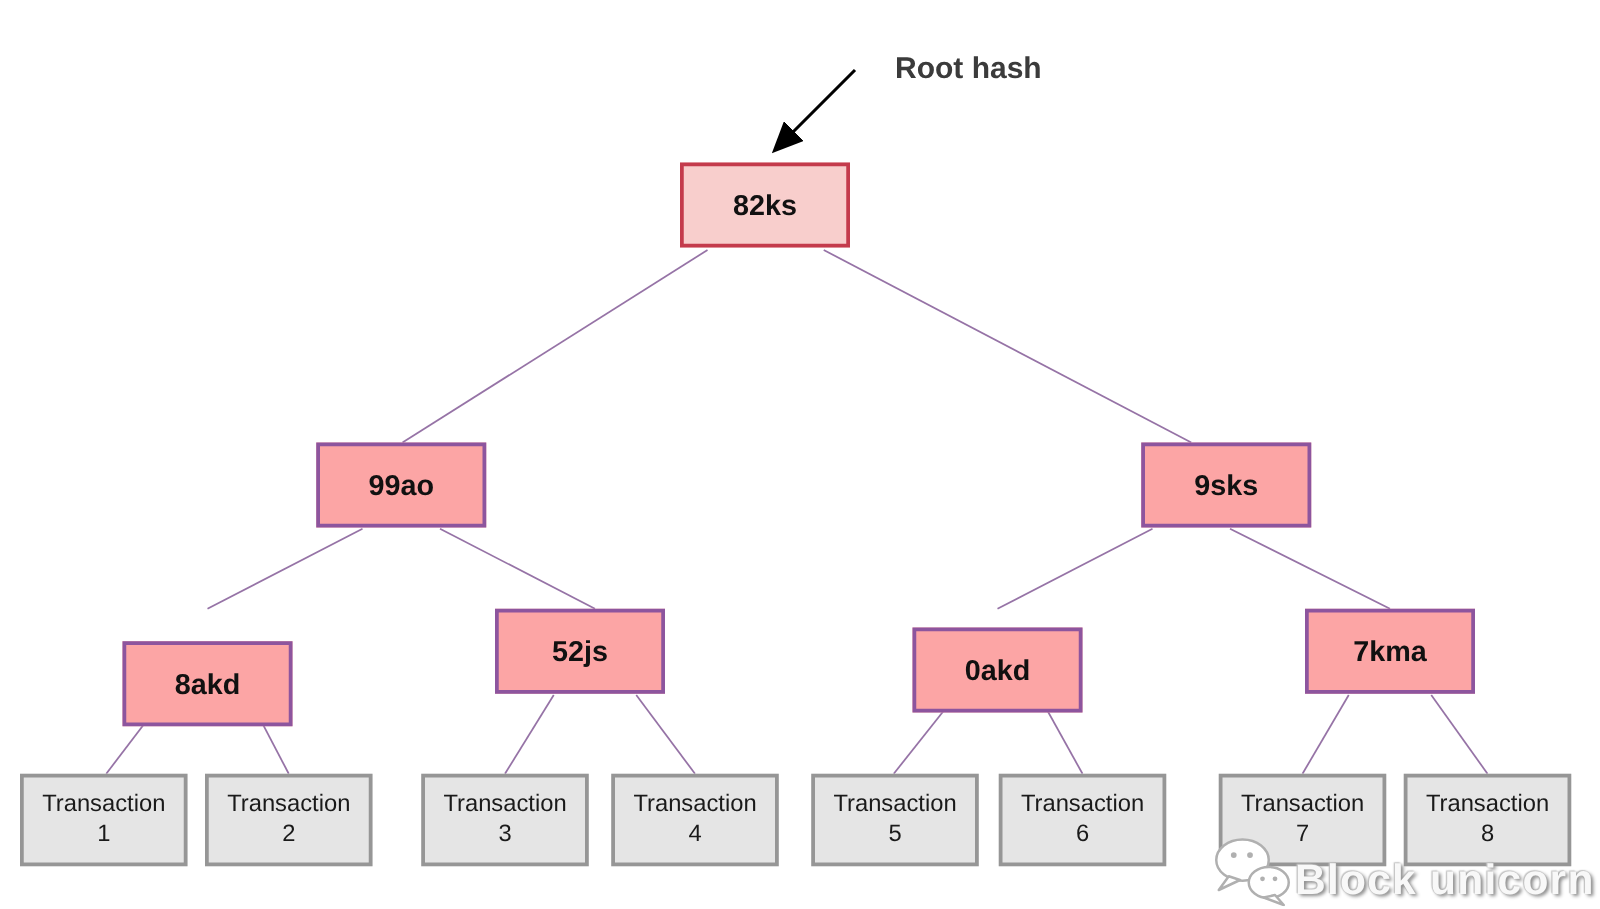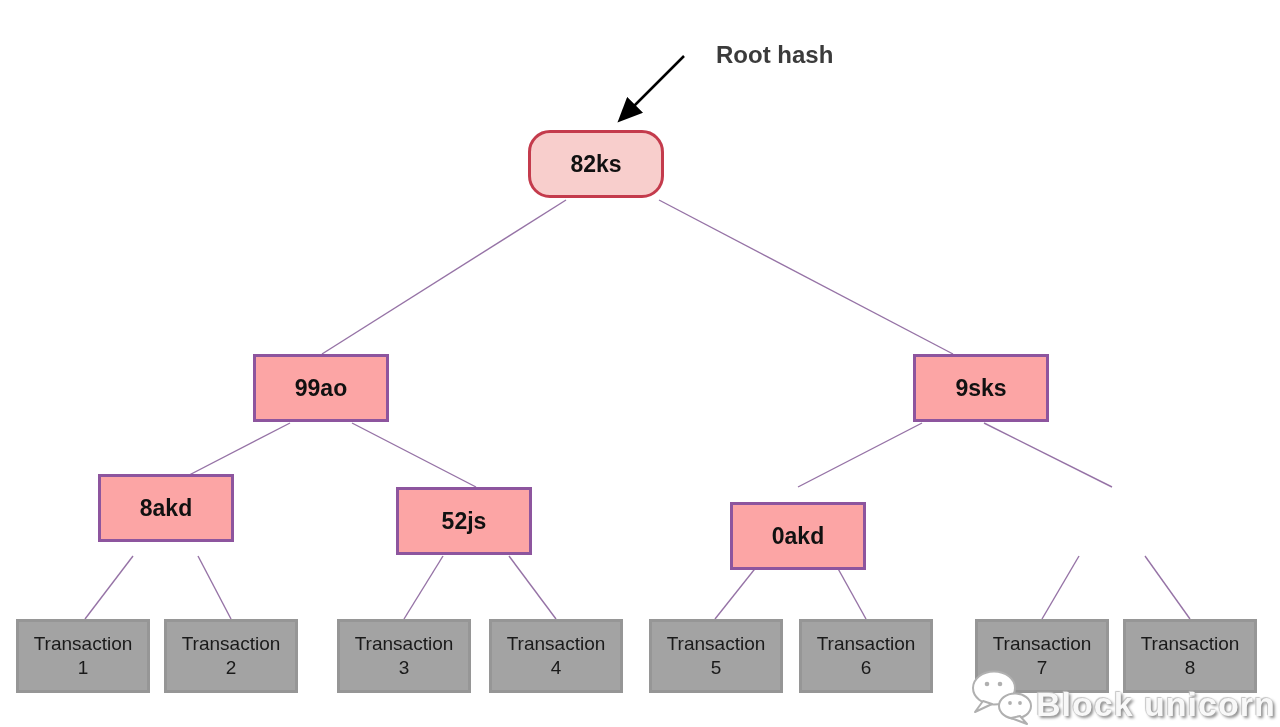--- a/index.html
+++ b/index.html
@@ -35,21 +35,21 @@
     font-size: 23px;
     color: #111111;
   }
   .root-node {
     background: #f8cecc;
     border: 3px solid #c43b4c;
   }
   .leaf-node {
     width: 134px;
     height: 74px;
-    background: #a3a3a3;
+    background: #e5e5e5;
     border: 3px solid #969696;
     font-size: 19px;
     color: #1a1a1a;
     line-height: 1.28;
     flex-direction: column;
     font-weight: normal;
   }
   .root-annotation {
     position: absolute;
     left: 688px;
@@ -113,39 +113,42 @@
       <line x1="831" y1="556" x2="866" y2="619"></line>
       <line x1="1079" y1="556" x2="1042" y2="619"></line>
       <line x1="1145" y1="556" x2="1190" y2="619"></line>
     </g>
 
     <line x1="684" y1="56" x2="621" y2="119" stroke="#000000" stroke-width="2.5" marker-end="url(#arrowhead)"></line>
   </svg>
 
   <div class="root-annotation">Root hash</div>
 
-  <div class="node hash-node root-node" style="left:528px; top:130px;border-radius:22px;">
+  <div class="node hash-node root-node" style="left:544px; top:130px;">
     <span>82ks</span>
   </div>
 
   <div class="node hash-node" style="left:253px; top:354px;">
     <span>99ao</span>
   </div>
   <div class="node hash-node" style="left:885px; top:354px;margin-left:28px;">
     <span>9sks</span>
   </div>
 
-  <div class="node hash-node" style="left:98px; top:474px;">
+  <div class="node hash-node" style="left:98px; top:513px;">
     <span>8akd</span>
   </div>
   <div class="node hash-node" style="left:396px; top:487px;">
     <span>52js</span>
   </div>
   <div class="node hash-node" style="left:730px; top:487px;margin-top:15px;">
     <span>0akd</span>
+  </div>
+  <div class="node hash-node" style="left:1044px; top:487px;">
+    <span>7kma</span>
   </div>
 
   <div class="node leaf-node" style="left:16px; top:619px;">
     <span>Transaction</span>
     <span>1</span>
   </div>
   <div class="node leaf-node" style="left:164px; top:619px;">
     <span>Transaction</span>
     <span>2</span>
   </div>

